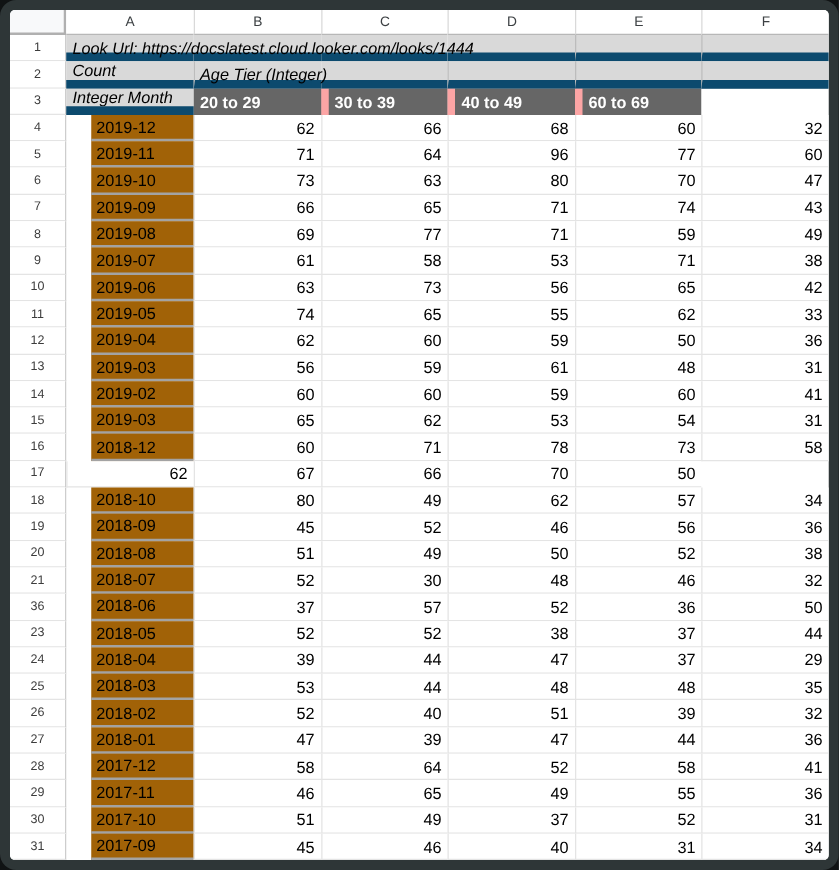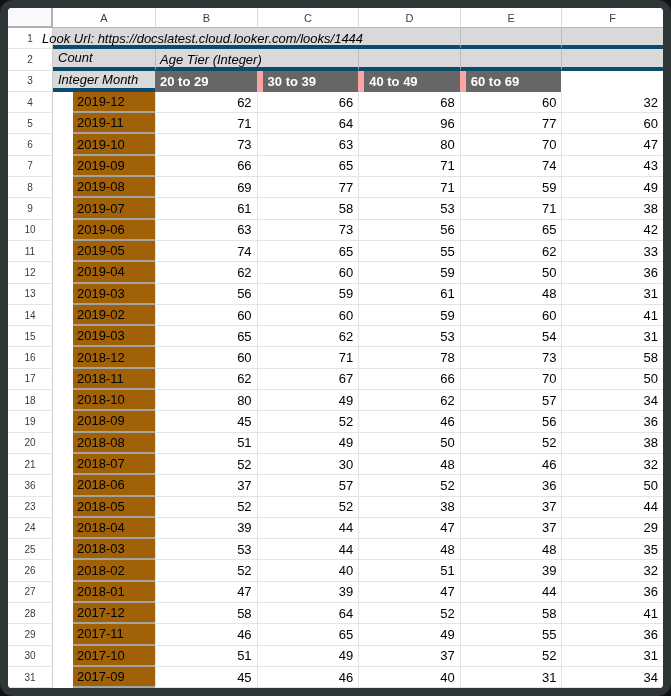--- a/index.html
+++ b/index.html
@@ -69,21 +69,21 @@
   }
   .cell {
     box-sizing: border-box;
     display: flex;
     align-items: center;
     font-size: 13px;
     color: #000000;
     min-width: 0;
     overflow: hidden;
   }
-  .gray { background: #d9d9d9; border-bottom: 4px solid #0c4a6e; }
+  .gray { background: #d9d9d9; border-bottom: 7px solid #0c4a6e; }
   .gb   { border-left: 1px solid #bcbcbc; }
   .ital { font-style: italic; padding-left: 5px; white-space: nowrap; }
   .dark {
     background: #666666;
     color: #ffffff;
     font-weight: bold;
     padding-left: 5px;
     white-space: nowrap;
   }
   .db { border-left: 6px solid #fca5a5; }
@@ -132,21 +132,21 @@
       </div>
 
     <div class="r">
       <div class="num">1</div>
       <div class="cell gray"></div>
       <div class="cell gray"></div>
       <div class="cell gray"></div>
       <div class="cell gray"></div>
       <div class="cell gray gb"></div>
       <div class="cell gray gb"></div>
-      <span class="ovf" style="left:34px">Look Url: https://docslatest.cloud.looker.com/looks/1444</span>
+      <span class="ovf" style="left:50px">Look Url: https://docslatest.cloud.looker.com/looks/1444</span>
     </div>
 
     <div class="r">
       <div class="num">2</div>
       <div class="cell gray ital">Count</div>
       <div class="cell gray gb"></div>
       <div class="cell gray"></div>
       <div class="cell gray gb"></div>
       <div class="cell gray gb"></div>
       <div class="cell gray gb"></div>
@@ -277,21 +277,20 @@
           <div class="num">16</div>
           <div class="cell date">2018-12</div>
           <div class="cell val">60</div>
           <div class="cell val">71</div>
           <div class="cell val">78</div>
           <div class="cell val">73</div>
           <div class="cell val">58</div>
         </div>
         <div class="r">
           <div class="num">17</div>
-          <div class="cell date">2018-11</div>
           <div class="cell val">62</div>
           <div class="cell val">67</div>
           <div class="cell val">66</div>
           <div class="cell val">70</div>
           <div class="cell val">50</div>
         </div>
         <div class="r">
           <div class="num">18</div>
           <div class="cell date">2018-10</div>
           <div class="cell val">80</div>

